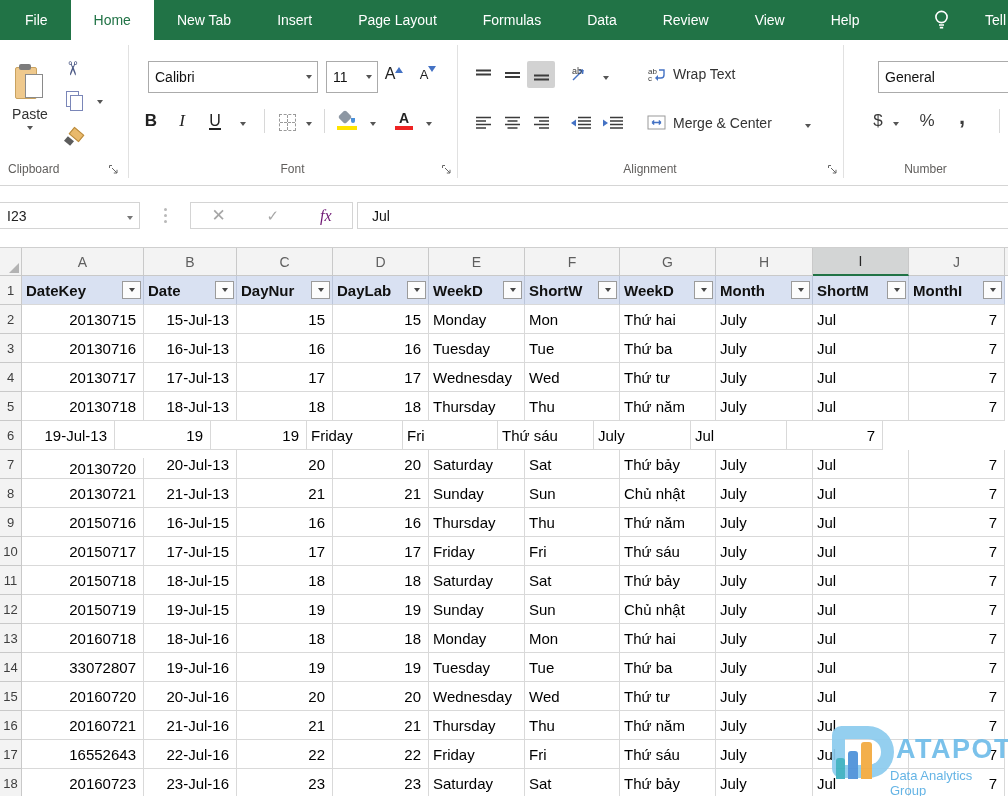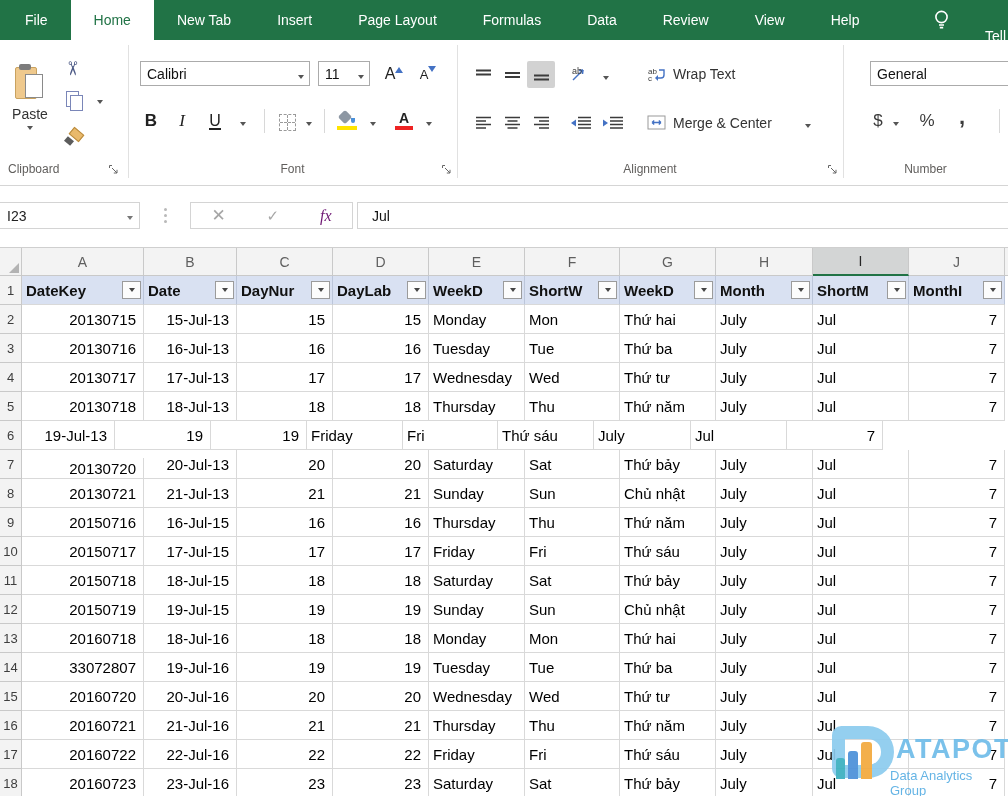--- a/index.html
+++ b/index.html
@@ -5,30 +5,30 @@
   html,body{margin:0;padding:0;}
   body{font-family:"Liberation Sans",sans-serif;background:#fff;}
   .app{position:relative;width:1008px;height:796px;overflow:hidden;background:#fff;}
 
   
   .tabbar{position:relative;height:40px;background:#217346;display:flex;align-items:stretch;color:#fff;font-size:14px;}
   .tab{display:flex;align-items:center;padding:12px 23px;white-space:nowrap;}
   .tab.first{margin-left:2px;}
   .tab.active{background:#fff;color:#217346;}
   .bulb-wrap{position:absolute;right:58px;top:9px;}
-  .tab.tell{position:absolute;right:0;top:0;height:40px;padding:16px 2px 0 6px;}
+  .tab.tell{position:absolute;right:0;top:0;height:40px;padding:0 2px 0 6px;}
 
   
   .ribbon{position:relative;height:145px;background:#fff;border-bottom:1px solid #d5d5d5;color:#333;font-size:14px;}
   .rgrp{position:absolute;top:0;height:100%;}
   .grp-label{position:absolute;bottom:9px;left:0;width:100%;text-align:center;font-size:12px;color:#605e5c;}
   .vdiv{position:absolute;top:5px;bottom:7px;width:1px;background:#e1e1e1;}
   .launcher{position:absolute;bottom:12px;width:11px;height:11px;}
   .chv{display:inline-block;width:0;height:0;border:3.5px solid transparent;border-top:4.5px solid #555;margin-top:4px;}
-  .combo{position:absolute;box-sizing:border-box;height:25px;border:1px solid #ababab;background:#fff;display:flex;align-items:center;padding:0 6px;font-size:14px;color:#111;}
+  .combo{position:absolute;box-sizing:border-box;height:32px;border:1px solid #ababab;background:#fff;display:flex;align-items:center;padding:0 6px;font-size:14px;color:#111;margin-left:8px;}
   .combo .chv{position:absolute;right:5px;top:9px;}
   .rbtn{position:absolute;display:flex;align-items:center;justify-content:center;}
   .sep2{position:absolute;width:1px;height:24px;background:#d8d8d8;}
 
   
   .clipicon{position:relative;width:30px;height:36px;margin:0 auto;}
   .clipboard-body{position:absolute;left:0;top:3px;width:20px;height:30px;background:#efc98d;border:1px solid #c9a25f;border-radius:2px;}
   .clipboard-clip{position:absolute;left:4px;top:0;width:12px;height:6px;background:#7c7c7c;border-radius:2px;}
   .clipboard-page{position:absolute;left:10px;top:10px;width:16px;height:22px;background:#fff;border:1px solid #8a8a8a;}
   .scissors{font-size:19px;color:#4d5a86;transform:rotate(90deg);}
@@ -618,21 +618,21 @@
           <div class="cell l" style="width: 96px;">Thursday</div>
           <div class="cell l" style="width: 95px;">Thu</div>
           <div class="cell l" style="width: 96px;">Thứ năm</div>
           <div class="cell l" style="width: 97px;">July</div>
           <div class="cell l" style="width: 96px;">Jul</div>
           <div class="cell r" style="width: 96px;">7</div>
           <div class="fill3" style="width: 3px;"></div>
         </div>
         <div class="grow">
           <div class="rowhdr">17</div>
-          <div class="cell r" style="width: 122px;">20160722</div>
+          <div class="cell r" style="width: 122px;">16552643</div>
           <div class="cell r" style="width: 93px;">22-Jul-16</div>
           <div class="cell r" style="width: 96px;">22</div>
           <div class="cell r" style="width: 96px;">22</div>
           <div class="cell l" style="width: 96px;">Friday</div>
           <div class="cell l" style="width: 95px;">Fri</div>
           <div class="cell l" style="width: 96px;">Thứ sáu</div>
           <div class="cell l" style="width: 97px;">July</div>
           <div class="cell l" style="width: 96px;">Jul</div>
           <div class="cell r" style="width: 96px;">7</div>
           <div class="fill3" style="width: 3px;"></div>

